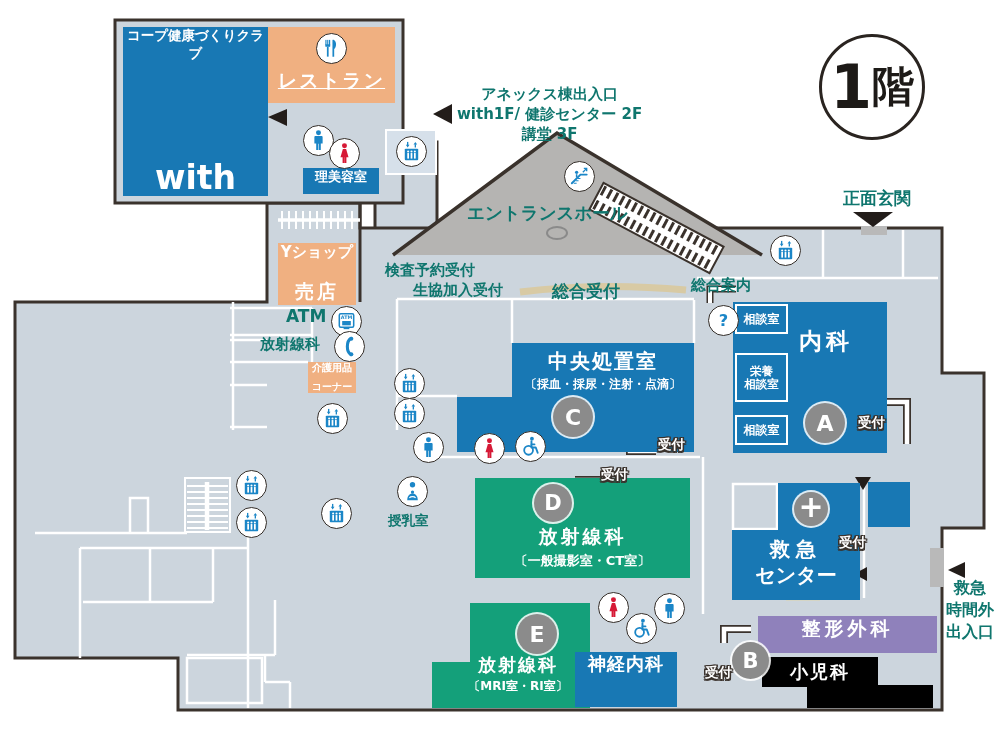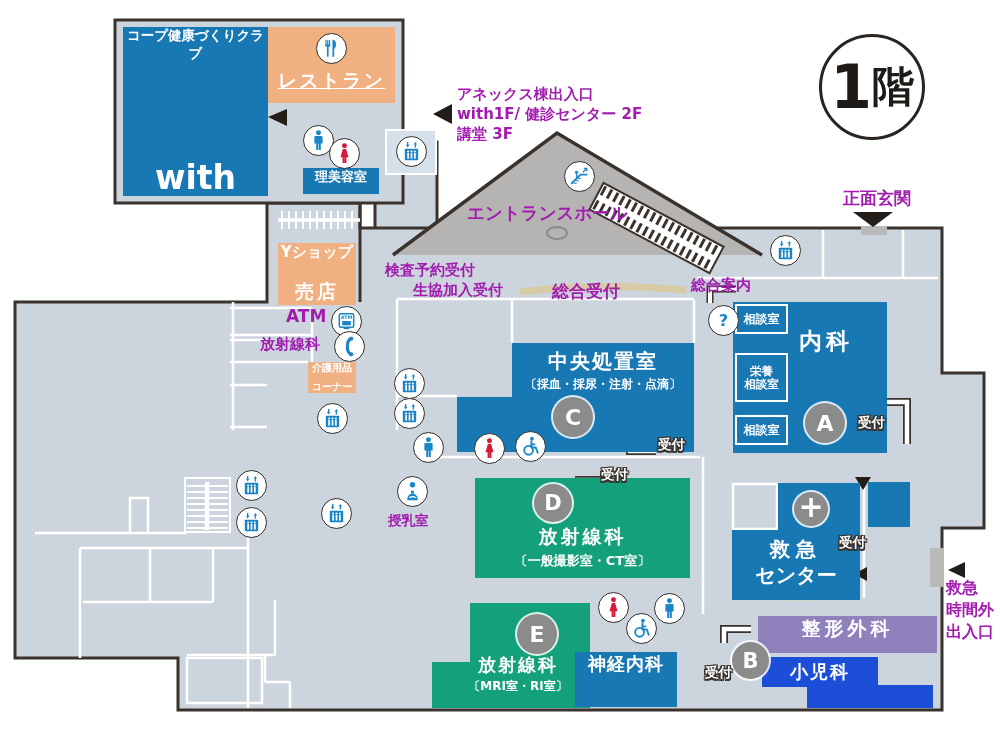--- a/index.html
+++ b/index.html
@@ -2,30 +2,30 @@
 <html><head>
 <meta charset="utf-8">
 <style>
   html,body{margin:0;padding:0;background:#fff;}
   #stage{position:relative;width:1000px;height:739px;background:#fff;overflow:hidden;
          font-family:"DejaVu Sans",sans-serif;color:#2a241f;}
   svg.base{position:absolute;left:0;top:0;z-index:0;}
   .room{position:absolute;color:#fff;font-weight:700;z-index:2;box-sizing:border-box;}
   .ctr{display:flex;align-items:center;justify-content:space-between;text-align:center;flex-direction:column;}
   .blue{background:#1878b4;} .orange{background:#f0b081;} .green{background:#14a07a;}
-  .purple{background:#8f81bb;} .cyan{background:#1d4ed8;}
+  .purple{background:#8f81bb;} .cyan{background:#000000;}
   .subroom{position:absolute;background:#1878b4;border:2.5px solid #fff;color:#fff;
            display:flex;align-items:center;justify-content:center;text-align:center;font-weight:700;}
   .badge{position:absolute;border-radius:50%;background:#8b8b8b;color:#fff;font-weight:700;
          display:flex;align-items:center;justify-content:center;z-index:3;
          box-shadow:0 0 0 2px rgba(255,255,255,.85);}
   .icon-circle{position:absolute;width:31px;height:31px;border-radius:50%;background:#fff;
                border:1.6px solid #332d28;box-sizing:border-box;display:flex;align-items:center;
                justify-content:center;z-index:4;}
-  .lbl{position:absolute;z-index:3;font-weight:700;color:#a21caf;white-space:nowrap;}
+  .lbl{position:absolute;z-index:3;font-weight:700;color:#0f766e;white-space:nowrap;text-align:center;}
   .uketsuke{position:absolute;z-index:5;color:#fff;font-size:13.5px;font-weight:700;white-space:nowrap;
     text-shadow:-1.5px -1.5px 0 #3a322c,1.5px -1.5px 0 #3a322c,-1.5px 1.5px 0 #3a322c,
                  1.5px 1.5px 0 #3a322c,-1.5px 0 0 #3a322c,1.5px 0 0 #3a322c,
                  0 -1.5px 0 #3a322c,0 1.5px 0 #3a322c;}
   .floor-badge{position:absolute;left:819px;top:34px;width:106px;height:106px;border-radius:50%;
     background:#fff;border:3.5px solid #2a2420;box-sizing:border-box;display:flex;align-items:center;
     justify-content:center;z-index:5;color:#1d1a17;}
   .floor-badge .n{font-size:60px;font-weight:700;line-height:1;}
   .floor-badge .k{font-size:42px;font-weight:700;line-height:1;}
   .lobby-sq{position:absolute;left:385px;top:129px;width:52px;height:46px;background:#d6e0ea;

